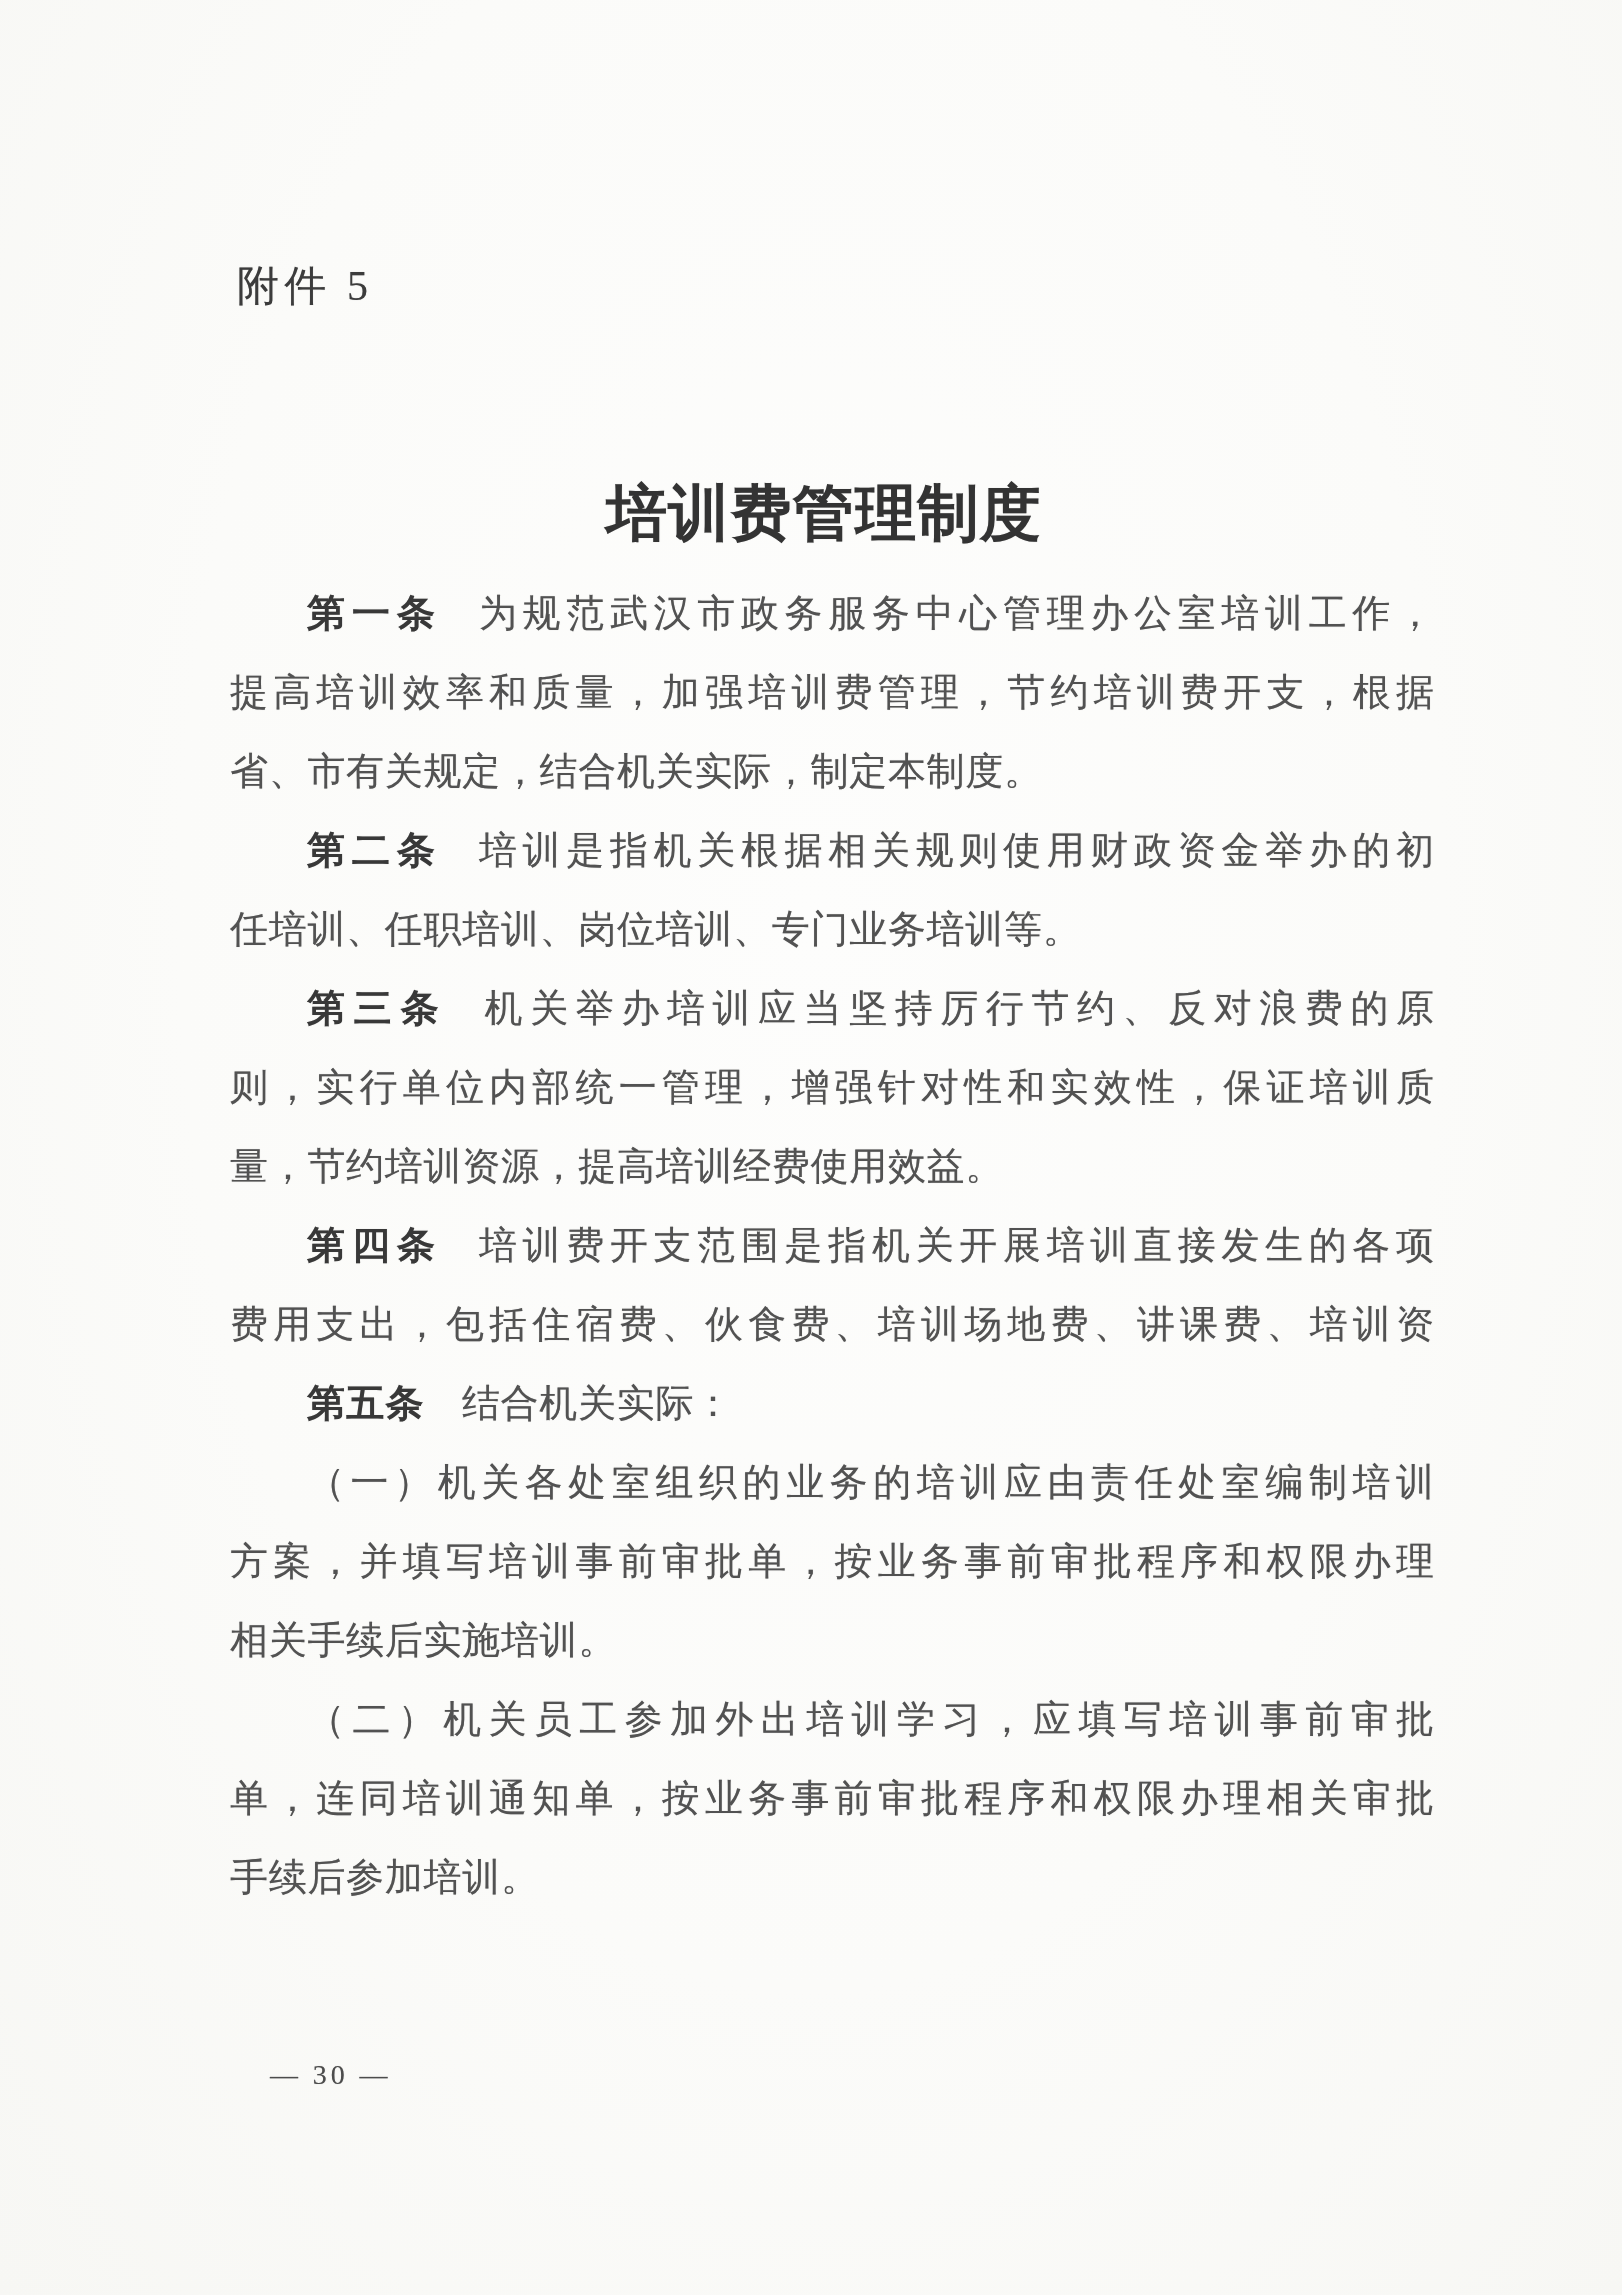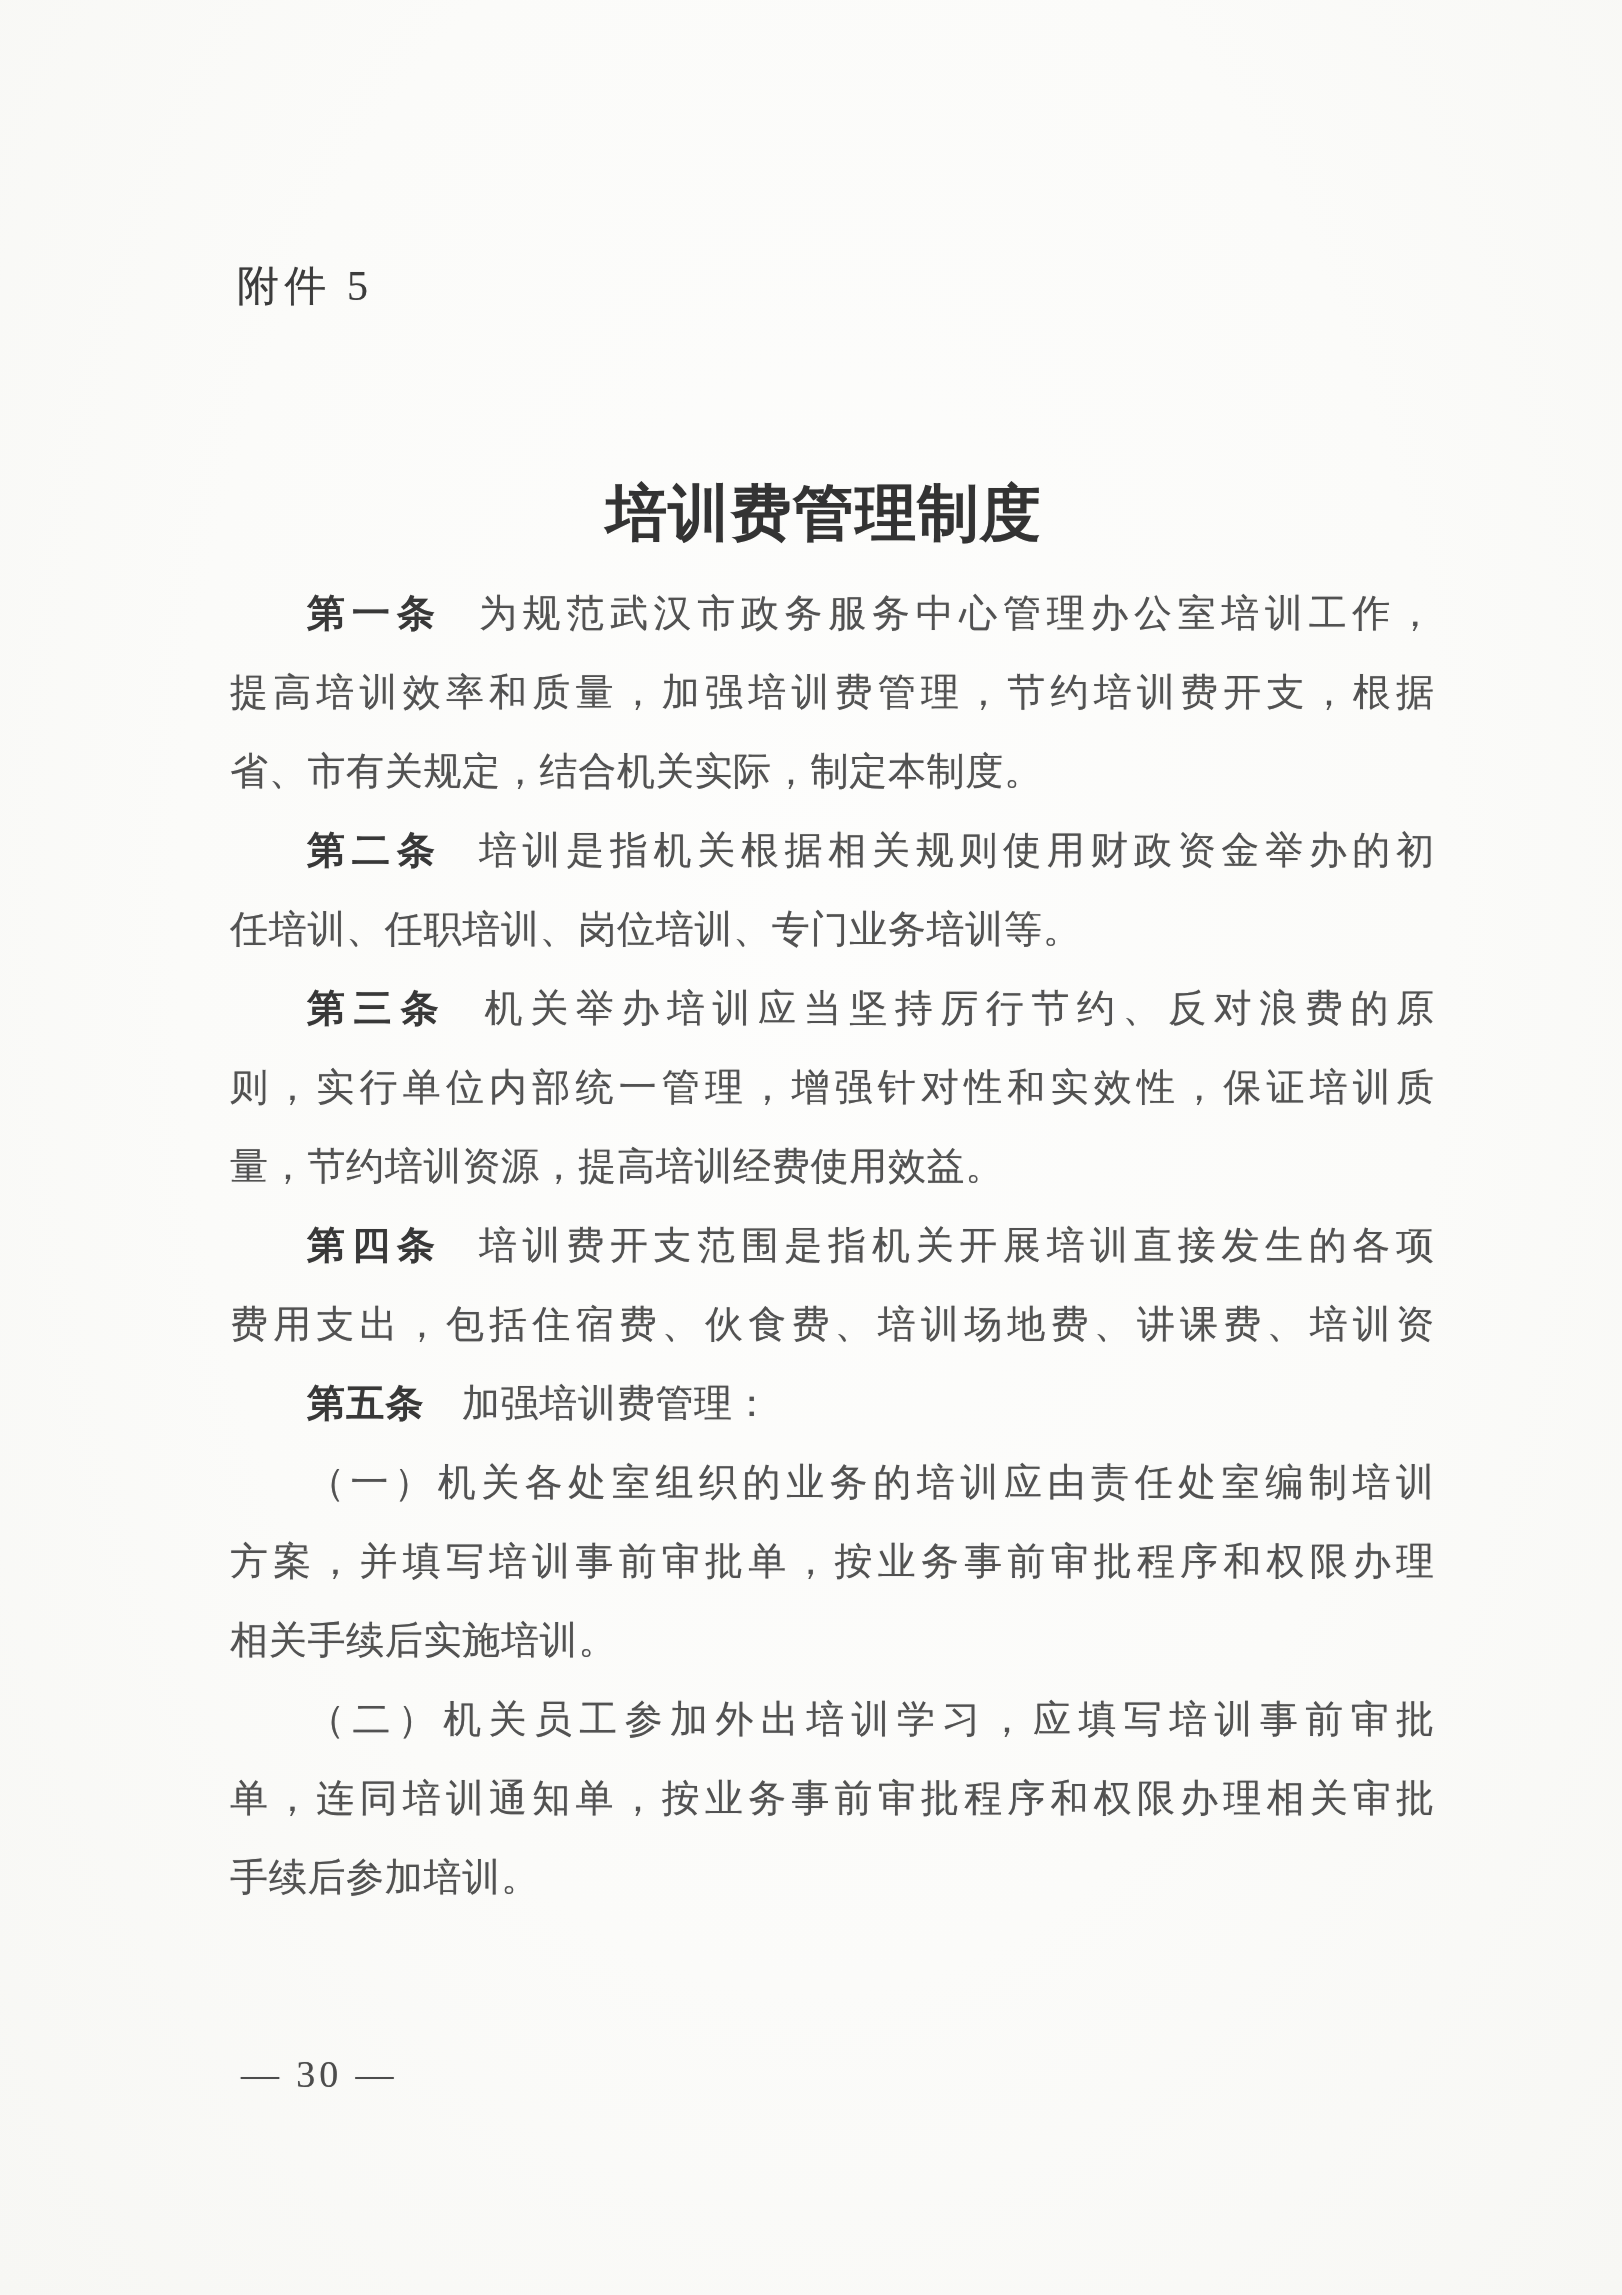--- a/index.html
+++ b/index.html
@@ -67,23 +67,23 @@
   }
   .lead {
     font-weight: 700;
     color: #383838;
     margin-right: 37px;
     letter-spacing: 1.3px;
     text-align: center;
   }
   .pagenum {
     position: absolute;
-    left: 241px;
+    left: 270px;
     top: 2055px;
-    font-size: 38px;
+    font-size: 28px;
     line-height: 39px;
     color: #4c4c4c;
     letter-spacing: 3.9px;
     white-space: pre;
   }
 </style>
 </head>
 <body>
 
 <div class="page">
@@ -96,21 +96,21 @@
       <div class="line txt just indent"><span class="lead">第一条</span><span>为规范武汉市政务服务中心管理办公室培训工作，</span></div>
       <div class="line txt just">提高培训效率和质量，加强培训费管理，节约培训费开支，根据</div>
       <div class="line txt plain">省、市有关规定，结合机关实际，制定本制度。</div>
       <div class="line txt just indent"><span class="lead">第二条</span><span>培训是指机关根据相关规则使用财政资金举办的初</span></div>
       <div class="line txt plain">任培训、任职培训、岗位培训、专门业务培训等。</div>
       <div class="line txt just indent"><span class="lead">第三条</span><span>机关举办培训应当坚持厉行节约、反对浪费的原</span></div>
       <div class="line txt just">则，实行单位内部统一管理，增强针对性和实效性，保证培训质</div>
       <div class="line txt plain">量，节约培训资源，提高培训经费使用效益。</div>
       <div class="line txt just indent"><span class="lead">第四条</span><span>培训费开支范围是指机关开展培训直接发生的各项</span></div>
       <div class="line txt just">费用支出，包括住宿费、伙食费、培训场地费、讲课费、培训资</div>
-      <div class="line txt plain indent"><span class="lead">第五条</span><span>加强培训费管理：</span></div>
+      <div class="line txt plain indent"><span class="lead">第五条</span><span>结合机关实际：</span></div>
       <div class="line txt just indent">（一）机关各处室组织的业务的培训应由责任处室编制培训</div>
       <div class="line txt just">方案，并填写培训事前审批单，按业务事前审批程序和权限办理</div>
       <div class="line txt plain">相关手续后实施培训。</div>
       <div class="line txt just indent">（二）机关员工参加外出培训学习，应填写培训事前审批</div>
       <div class="line txt just">单，连同培训通知单，按业务事前审批程序和权限办理相关审批</div>
       <div class="line txt plain">手续后参加培训。</div>
     </div>
 
   <div class="pagenum txt">— 30 —</div>
 

